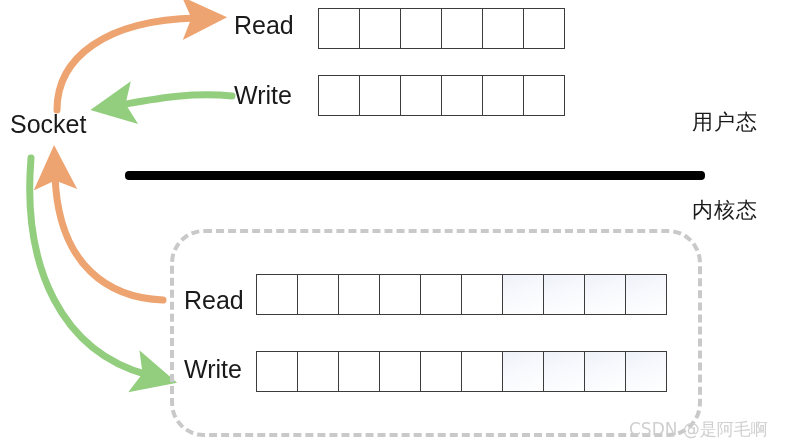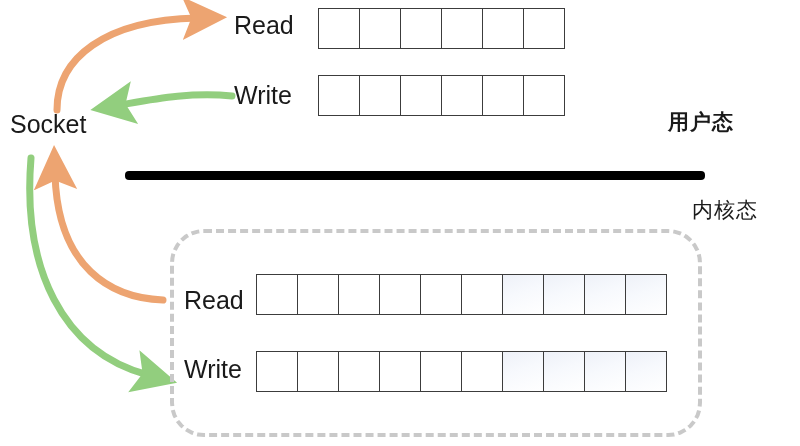--- a/index.html
+++ b/index.html
@@ -128,21 +128,21 @@
     <div class="cell" style="width:42px;height:41px;"></div>
     <div class="cell" style="width:42px;height:41px;"></div>
     <div class="cell" style="width:42px;height:41px;"></div>
     <div class="cell" style="width:42px;height:41px;"></div>
     <div class="cell" style="width:42px;height:41px;"></div>
     <div class="cell" style="width:42px;height:41px;"></div>
   </div>
 
   <div class="lbl" style="left:10px; top:112px;">Socket</div>
 
-  <div class="cjk" style="left:668px; top:112px;font-weight:bold;">用户态</div>
+  <div class="cjk" style="left:692px; top:112px;">用户态</div>
 
   <div class="cjk" style="left:692px; top:200px;text-align:center;">内核态</div>
 
   <div class="separator" style="left:125px; top:171px; width:580px; height:9px;"></div>
 
   <div class="kernel-box" style="left:170px; top:229px; width:532px; height:208px;"></div>
 
   <div class="lbl" style="left:184px; top:288px;">Read</div>
 
   <div class="buffer" style="left:256px; top:274px; width:412px; height:41px;">
@@ -166,14 +166,15 @@
     <div class="cell" style="width:42px;height:41px;"></div>
     <div class="cell" style="width:42px;height:41px;"></div>
     <div class="cell" style="width:42px;height:41px;"></div>
     <div class="cell" style="width:42px;height:41px;"></div>
     <div class="cell shaded" style="width:42px;height:41px;"></div>
     <div class="cell shaded" style="width:42px;height:41px;"></div>
     <div class="cell shaded" style="width:42px;height:41px;"></div>
     <div class="cell shaded" style="width:42px;height:41px;"></div>
   </div>
 
+  <div class="watermark" style="left:629px; top:418px;">CSDN @是阿毛啊</div>
 
 </div>
 
 </body></html>

